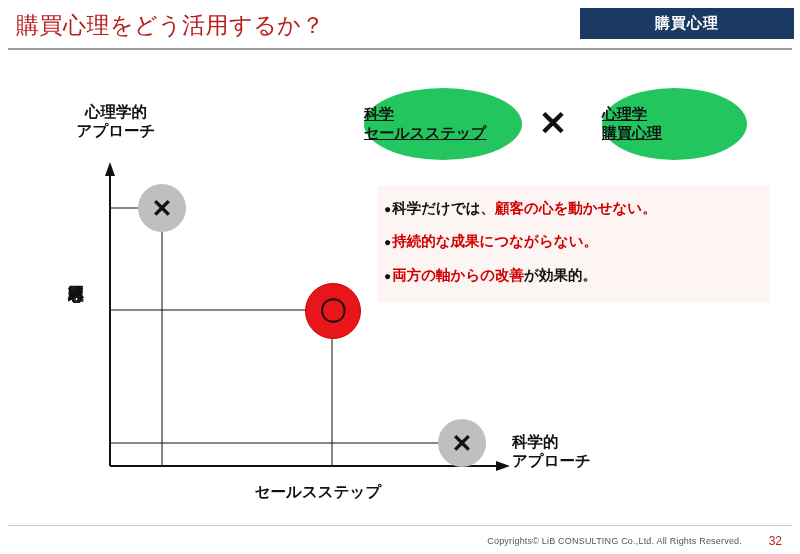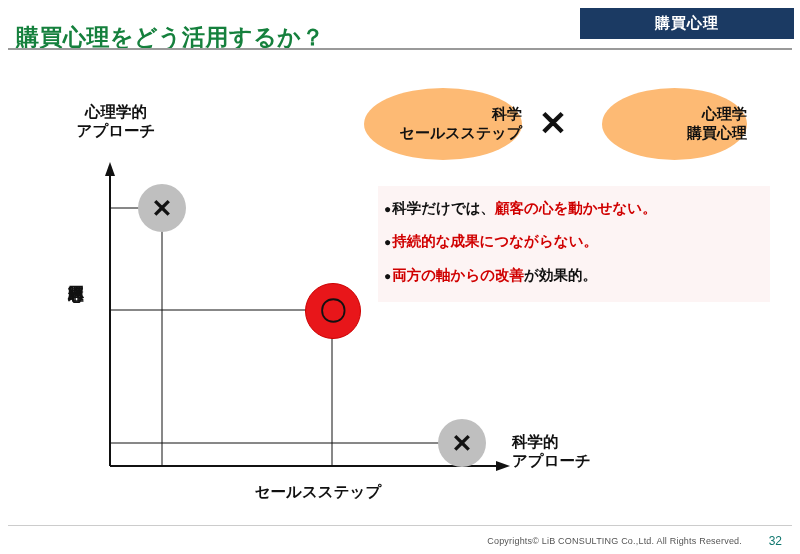--- a/index.html
+++ b/index.html
@@ -17,25 +17,25 @@
   }
   .slide {
     position: absolute;
     inset: 0;
   }
 
   
   .header-title {
     position: absolute;
     left: 16px;
-    top: 22px;
+    top: 10px;
     font-size: 23px;
-    font-weight: bold;
+    font-weight: normal;
     letter-spacing: 0.5px;
-    color: #15803d;
+    color: #b91c1c;
     white-space: nowrap;
   }
   .header-tag {
     position: absolute;
     right: 6px;
     top: 8px;
     width: 214px;
     height: 31px;
     background: #1b3a63;
     color: #ffffff;
@@ -51,31 +51,32 @@
     left: 8px;
     right: 8px;
     top: 48px;
     height: 2px;
     background: #9a9a9a;
   }
 
   
   .ellipse {
     position: absolute;
-    background: #fdba74;
+    background: #22c55e;
     border-radius: 50%;
     display: flex;
     flex-direction: column;
-    align-items: flex-end;
+    align-items: flex-start;
     justify-content: center;
     font-weight: bold;
     color: #111111;
     line-height: 1.25;
     font-size: 15px;
     text-align: center;
+    text-decoration: underline;
   }
   #ellipse-science {
     left: 364px;
     top: 88px;
     width: 158px;
     height: 72px;
   }
   #ellipse-psych {
     left: 602px;
     top: 88px;
@@ -197,21 +198,21 @@
     bottom: 8px;
     font-size: 9px;
     color: #555555;
     letter-spacing: 0.2px;
   }
   .page-number {
     position: absolute;
     right: 18px;
     bottom: 6px;
     font-size: 12px;
-    color: #0f766e;
+    color: #b91c1c;
     font-weight: normal;
   }
   svg.graph {
     position: absolute;
     left: 0;
     top: 0;
   }
 </style>
 </head>
 <body>

